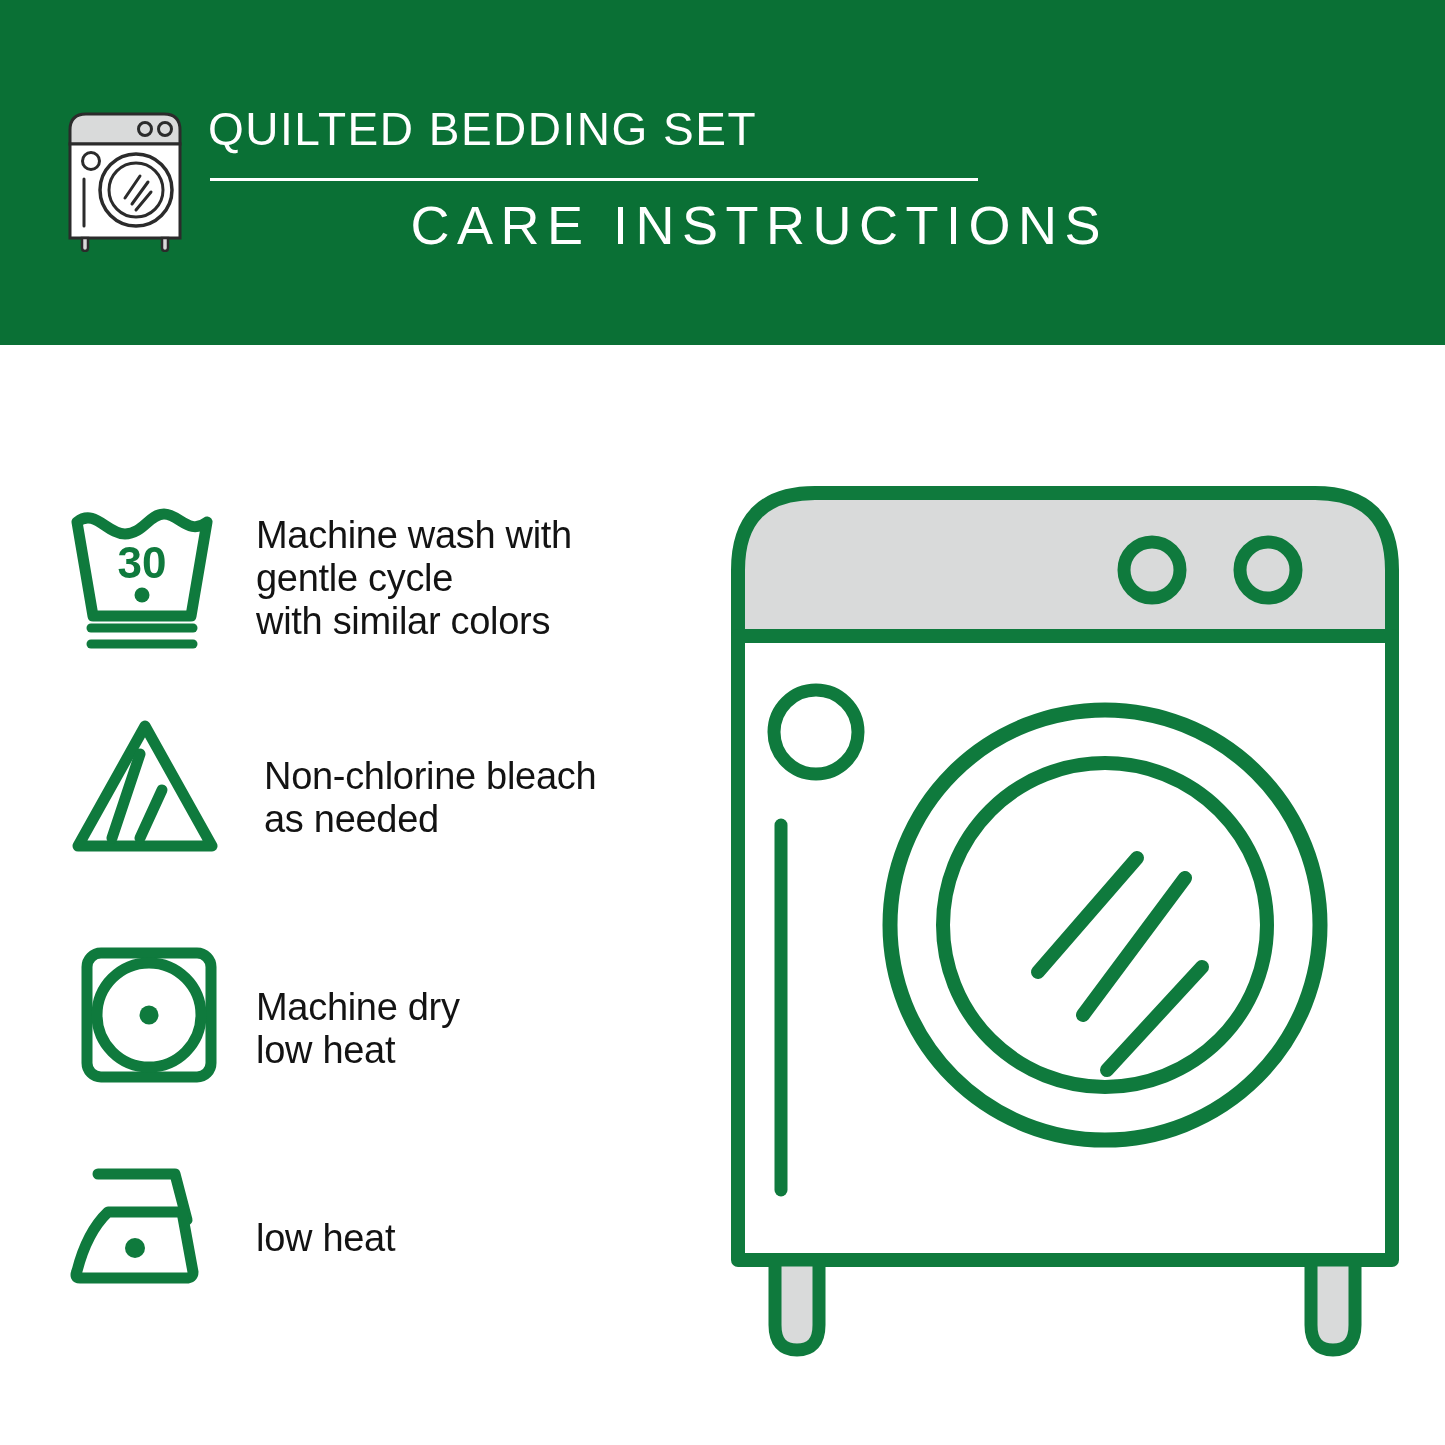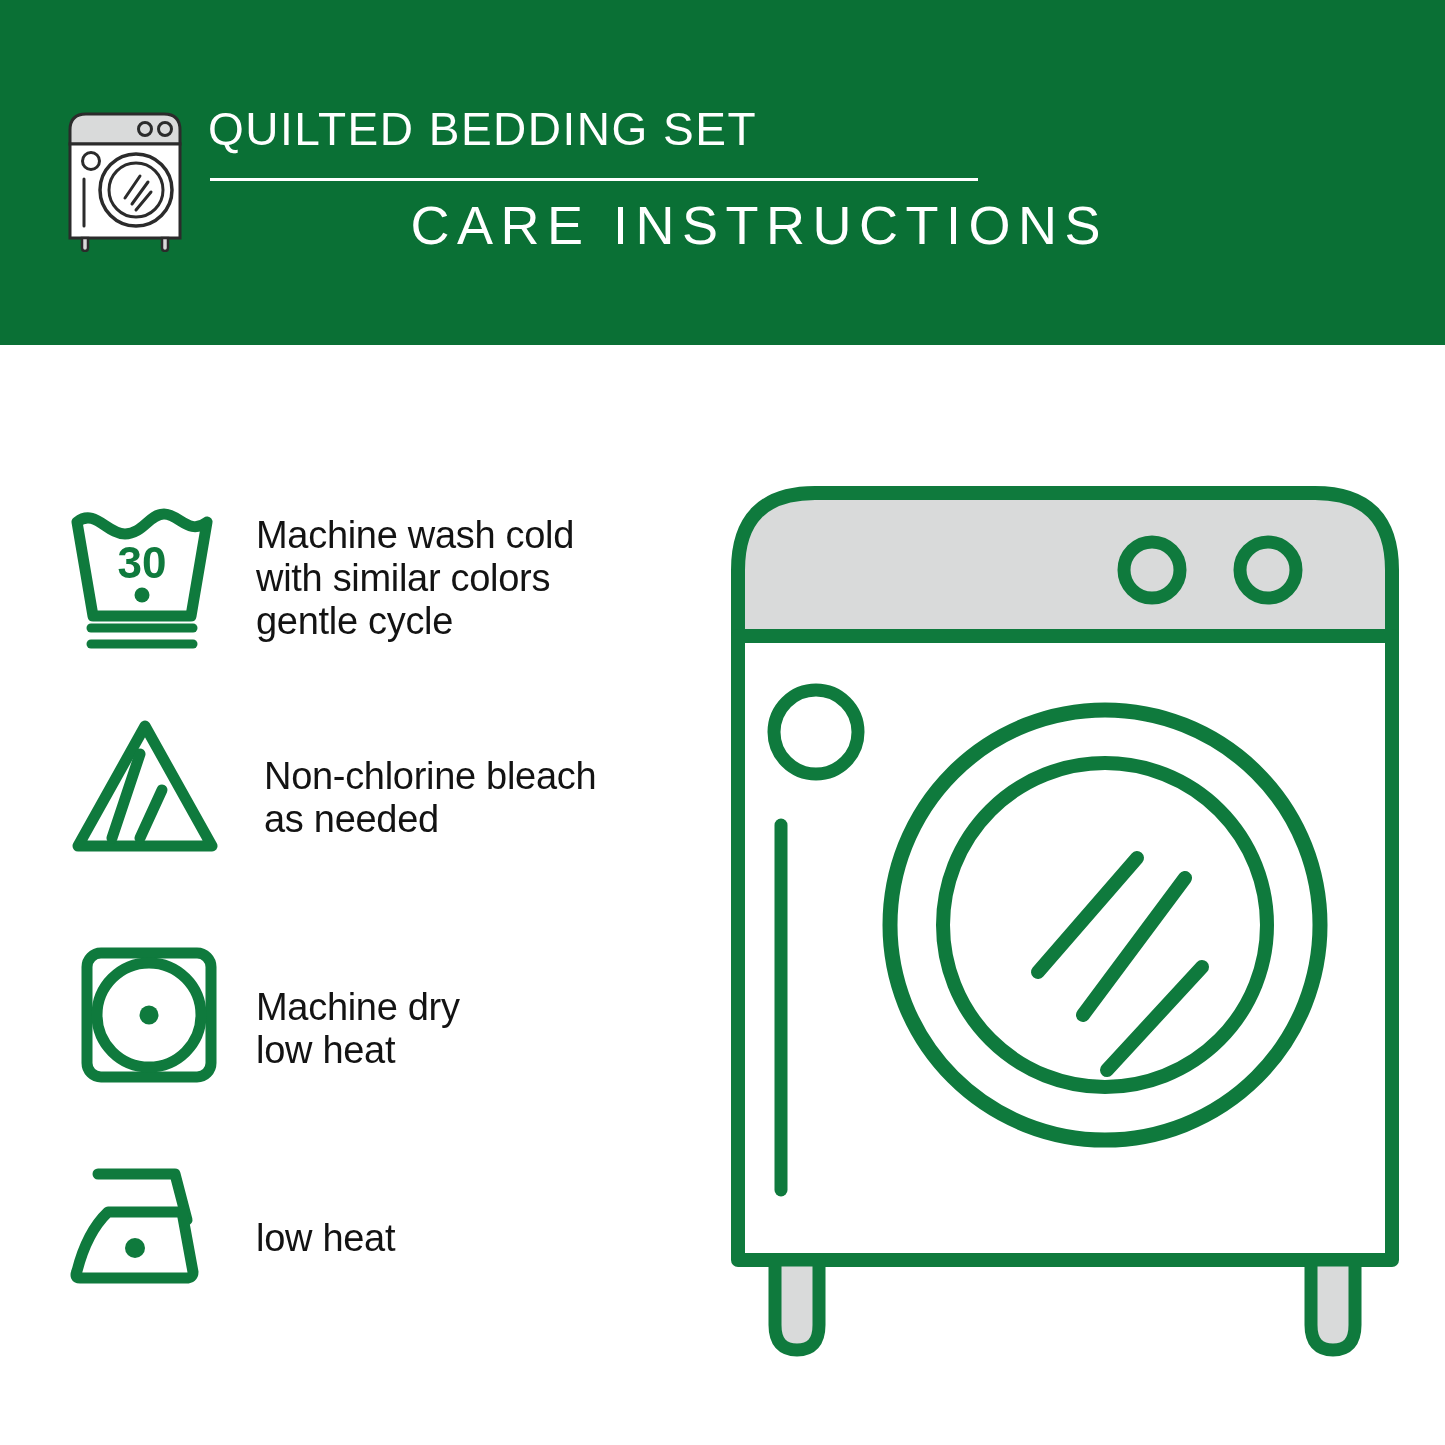--- a/index.html
+++ b/index.html
@@ -160,23 +160,23 @@
 
         <line x1="26" y1="128" x2="128" y2="128" stroke="#0f7a3d" stroke-width="9" stroke-linecap="round"></line>
         <line x1="26" y1="144" x2="128" y2="144" stroke="#0f7a3d" stroke-width="9" stroke-linecap="round"></line>
 
         <text x="77" y="78" font-family="'Liberation Sans', sans-serif" font-size="44" font-weight="700" fill="#0f7a3d" text-anchor="middle">30</text>
 
         <circle cx="77" cy="95" r="7.5" fill="#0f7a3d"></circle>
       </svg>
     </div>
     <div class="care-text">
-      <span class="ln">Machine wash cold</span>
+      <span class="ln">Machine wash with</span>
+      <span class="ln">gentle cycle</span>
       <span class="ln">with similar colors</span>
-      <span class="ln">gentle cycle</span>
     </div>
   </div>
 
   <div class="care-row" id="care-row-2">
     <div class="care-symbol">
       <svg viewBox="0 0 170 150" width="170" height="150" xmlns="http://www.w3.org/2000/svg">
         <path d="M80 16 L147 136 L13 136 Z" fill="none" stroke="#0f7a3d" stroke-width="11" stroke-linejoin="round"></path>
         <line x1="75" y1="44" x2="47" y2="128" stroke="#0f7a3d" stroke-width="11" stroke-linecap="round"></line>
         <line x1="97" y1="80" x2="75" y2="128" stroke="#0f7a3d" stroke-width="11" stroke-linecap="round"></line>
       </svg>

